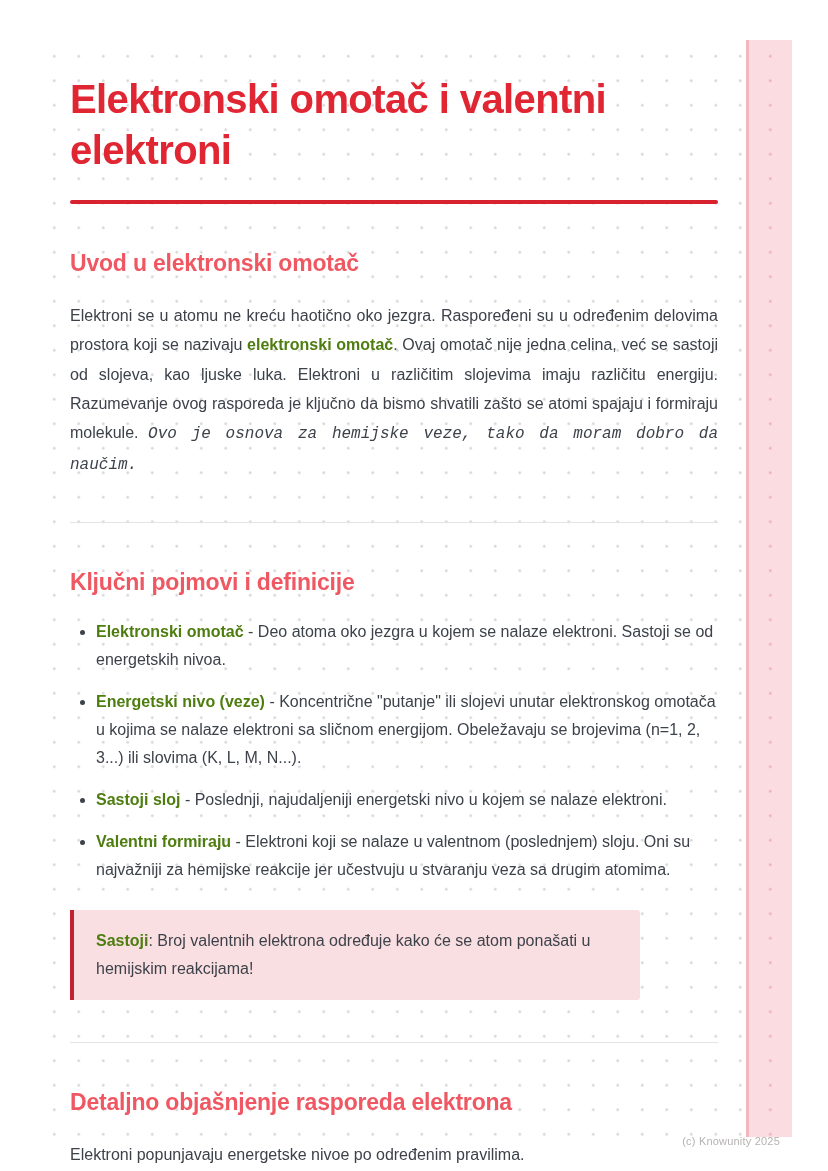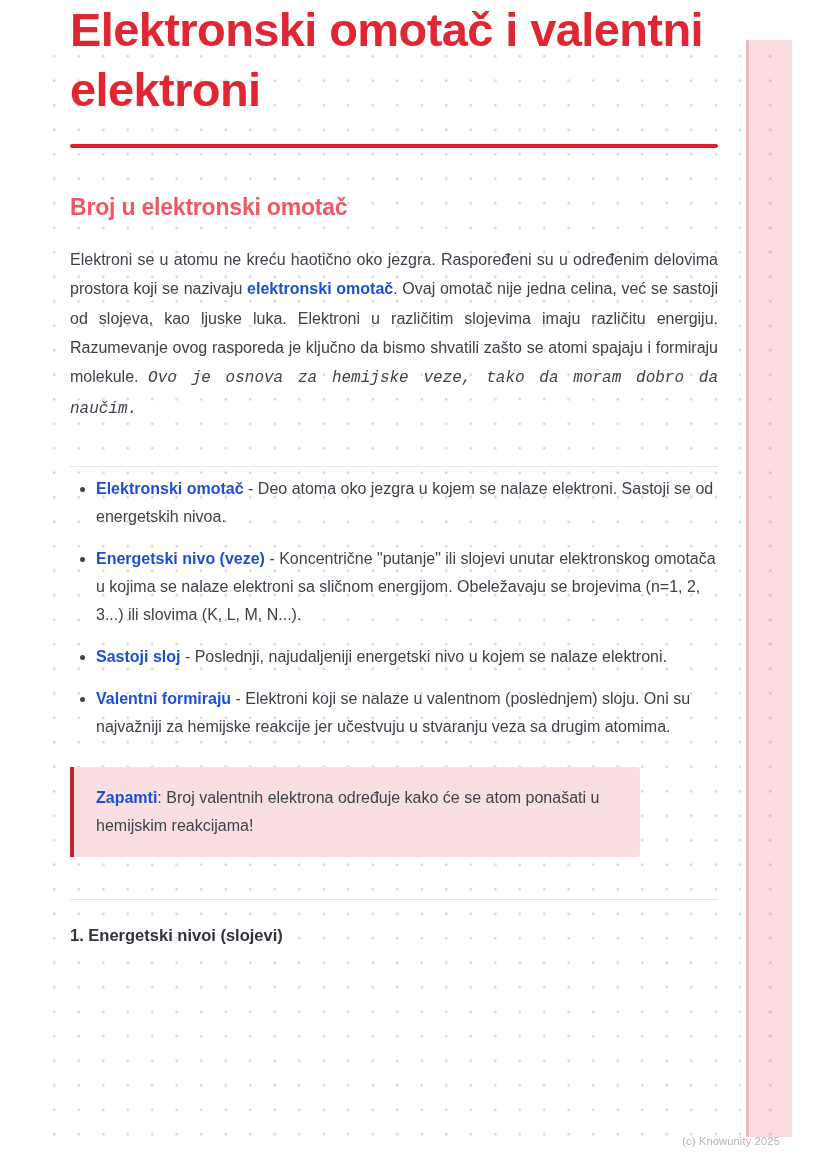--- a/index.html
+++ b/index.html
@@ -31,21 +31,22 @@
     background-position: 9px 4px;
     border-left:3px solid #f4b6bd;
     z-index:1;
   }
 
   .content {
     position:absolute; top:0; left:70px; width:648px; z-index:2;
   }
 
   h1.page-title {
-    font-size:47px; line-height:1.28; font-weight:800;
+    margin-top:74px;
+    font-size:40px; line-height:1.28; font-weight:800;
     letter-spacing:-0.6px;
     color:#e12633;
   }
   .title-rule {
     margin-top:24px; height:4px; width:100%;
     background:#d8222f; border-radius:2px;
   }
 
   h2.section-heading {
     margin-top:46px;
@@ -59,28 +60,28 @@
     font-size:16px; line-height:1.82; color:#3d424a;
   }
   p.just { text-align:justify; }
 
   hr.divider {
     border:none; border-top:1px solid #e4e4e4;
     margin-top:42px;
   }
 
   ul.term-list {
-    margin-top:8px; padding-left:26px;
+    margin-top:22px; padding-left:26px;
     list-style:disc;
   }
   ul.term-list li {
     font-size:16px; line-height:1.75; color:#3d424a;
     margin-bottom:14px;
   }
-  strong.b { font-weight:700; color:#1d4ed8; }
+  strong.b { font-weight:700; color:#4d7c0f; }
   em.i { font-style:italic;font-family:Liberation Mono, monospace; }
 
   .callout {
     margin-top:26px;
     width:570px;
     background:#fadfe2;
     border-left:4px solid #c02230;
     padding:17px 22px 17px 22px;
     font-size:16px; line-height:1.75; color:#3d424a;
     border-radius:0 3px 3px 0;
@@ -103,39 +104,42 @@
 <div class="page">
   <div class="dot-layer"></div>
   <div class="pink-stripe"></div>
 
   <div class="content">
 
     <h1 class="page-title">Elektronski omotač i valentni elektroni</h1>
     <div class="title-rule"></div>
 
     <section>
-      <h2 class="section-heading">Broj u elektronski omotač</h2>
+      <h2 class="section-heading">Uvod u elektronski omotač</h2>
       <p class="body just"><span>Elektroni se u atomu ne kreću haotično oko jezgra. Raspoređeni su u određenim delovima prostora koji se nazivaju </span><strong class="b">elektronski omotač</strong><span>. Ovaj omotač nije jedna celina, već se sastoji od slojeva, kao ljuske luka. Elektroni u različitim slojevima imaju različitu energiju. Razumevanje ovog rasporeda je ključno da bismo shvatili zašto se atomi spajaju i formiraju molekule. </span><em class="i">Ovo je osnova za hemijske veze, tako da moram dobro da naučim.</em></p>
     </section>
 
     <hr class="divider">
 
     <section>
+      <h2 class="section-heading">Ključni pojmovi i definicije</h2>
       <ul class="term-list">
         <li><strong class="b">Elektronski omotač</strong><span> - Deo atoma oko jezgra u kojem se nalaze elektroni. Sastoji se od energetskih nivoa.</span></li>
         <li><strong class="b">Energetski nivo (veze)</strong><span> - Koncentrične "putanje" ili slojevi unutar elektronskog omotača u kojima se nalaze elektroni sa sličnom energijom. Obeležavaju se brojevima (n=1, 2, 3...) ili slovima (K, L, M, N...).</span></li>
         <li><strong class="b">Sastoji sloj</strong><span> - Poslednji, najudaljeniji energetski nivo u kojem se nalaze elektroni.</span></li>
         <li><strong class="b">Valentni formiraju</strong><span> - Elektroni koji se nalaze u valentnom (poslednjem) sloju. Oni su najvažniji za hemijske reakcije jer učestvuju u stvaranju veza sa drugim atomima.</span></li>
       </ul>
 
-      <div class="callout"><strong class="b">Zapamti</strong><span>: Broj valentnih elektrona određuje kako će se atom ponašati u hemijskim reakcijama!</span></div>
+      <div class="callout"><strong class="b">Sastoji</strong><span>: Broj valentnih elektrona određuje kako će se atom ponašati u hemijskim reakcijama!</span></div>
     </section>
 
     <hr class="divider">
 
     <section>
+      <h2 class="section-heading">Detaljno objašnjenje rasporeda elektrona</h2>
+      <p class="body">Elektroni popunjavaju energetske nivoe po određenim pravilima.</p>
       <p class="sub-bold">1. Energetski nivoi (slojevi)</p>
     </section>
 
   </div>
 
   <div class="footer-credit">(c) Knowunity 2025</div>
 </div>
 
 </body></html>

